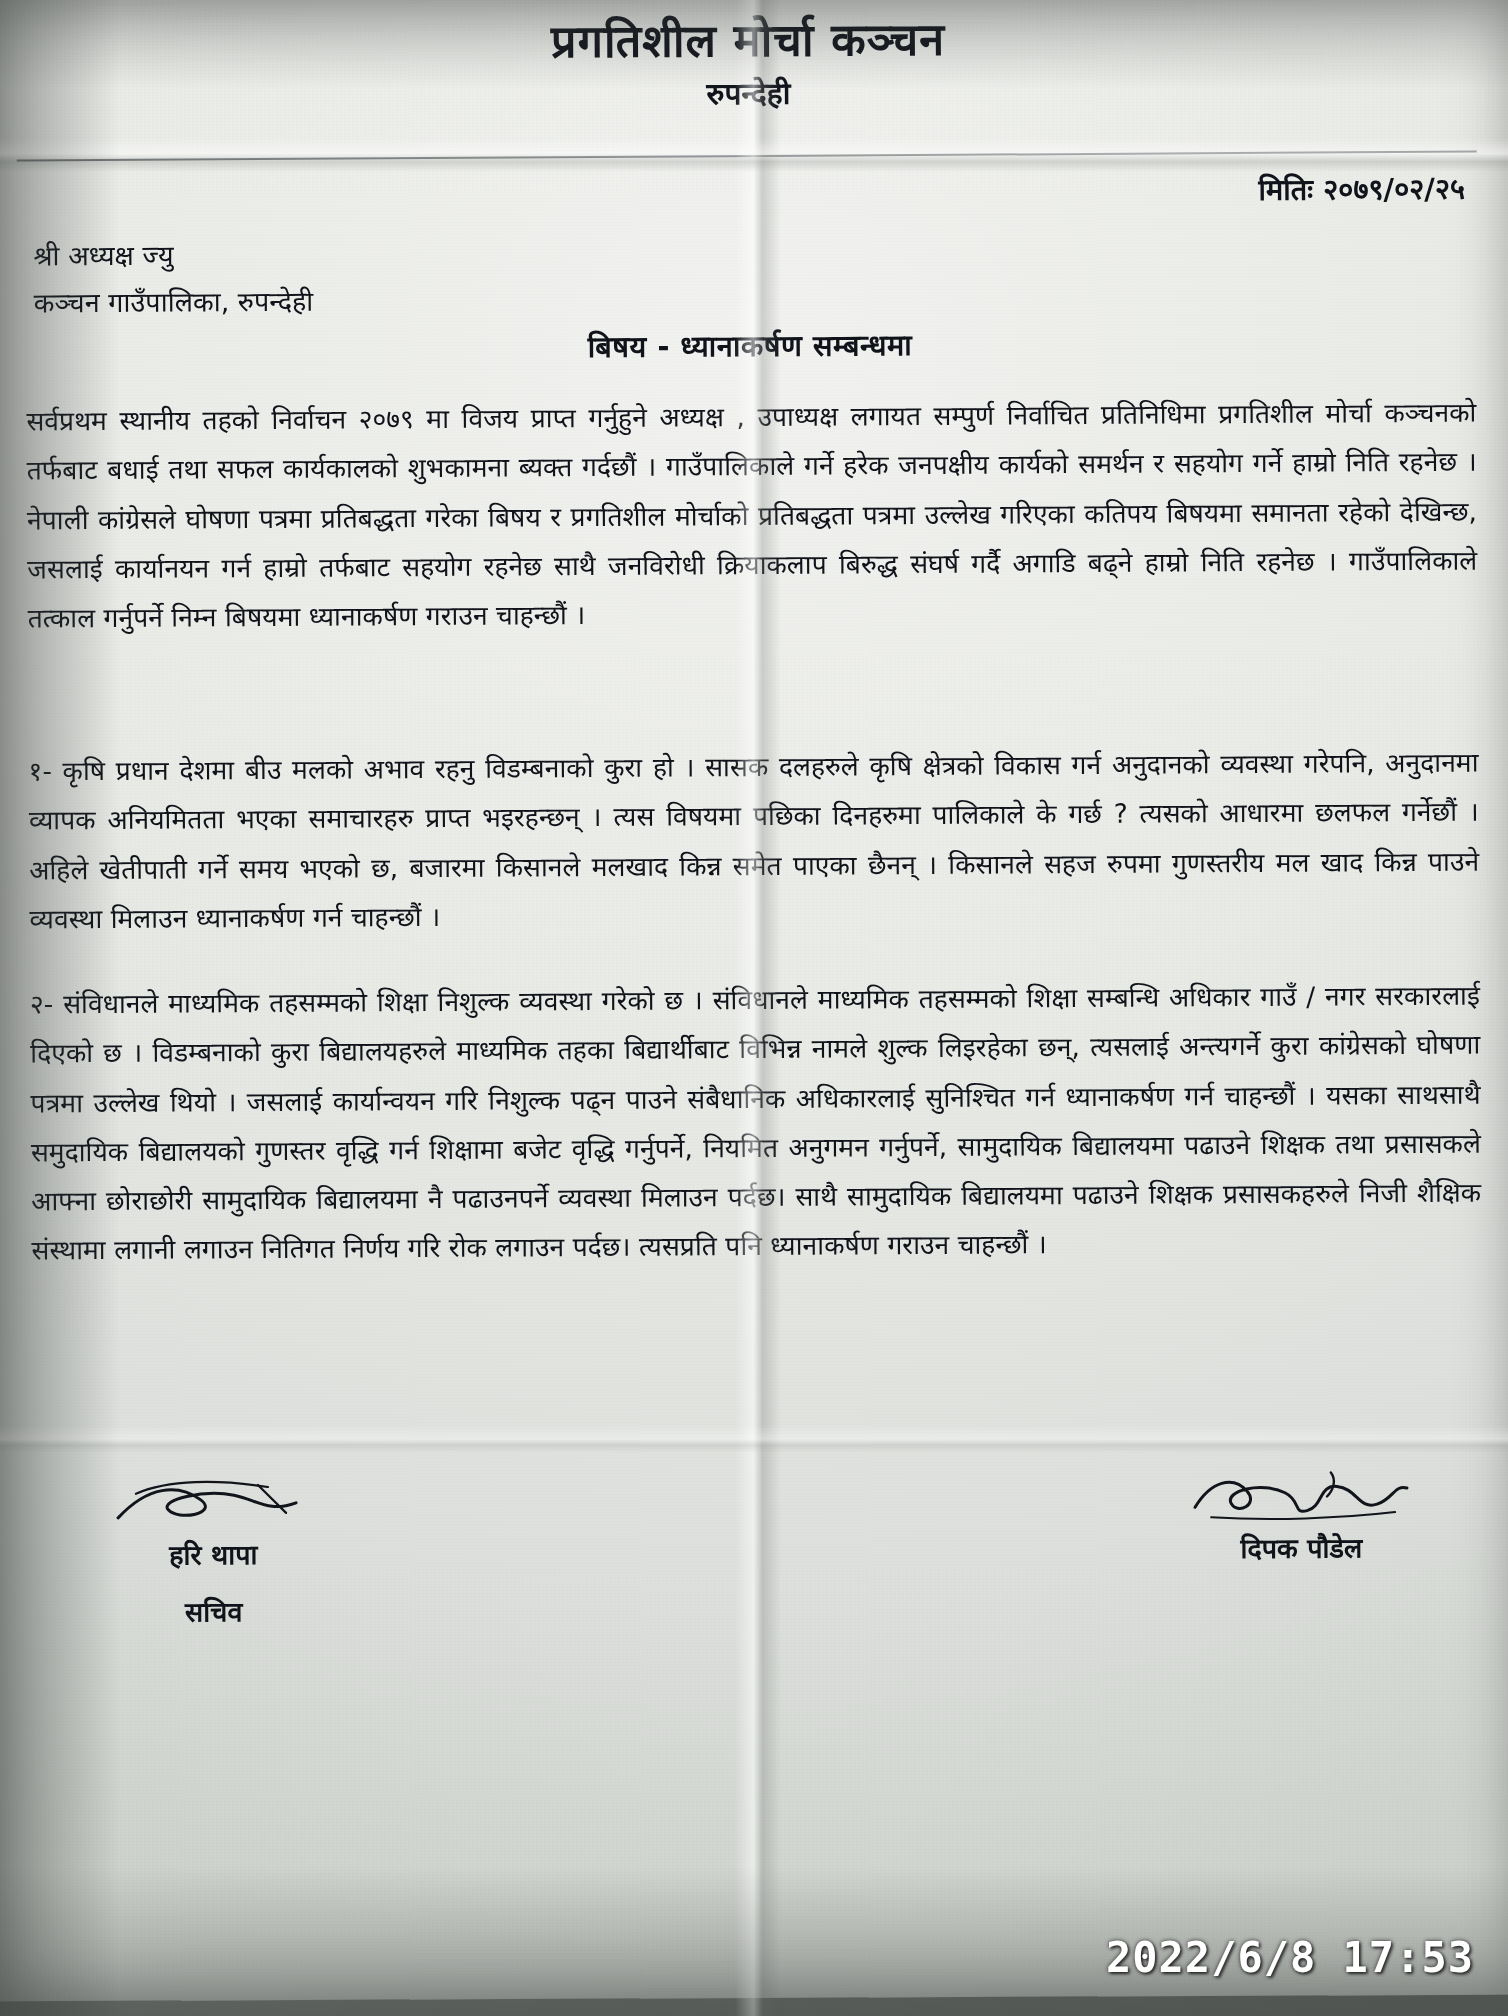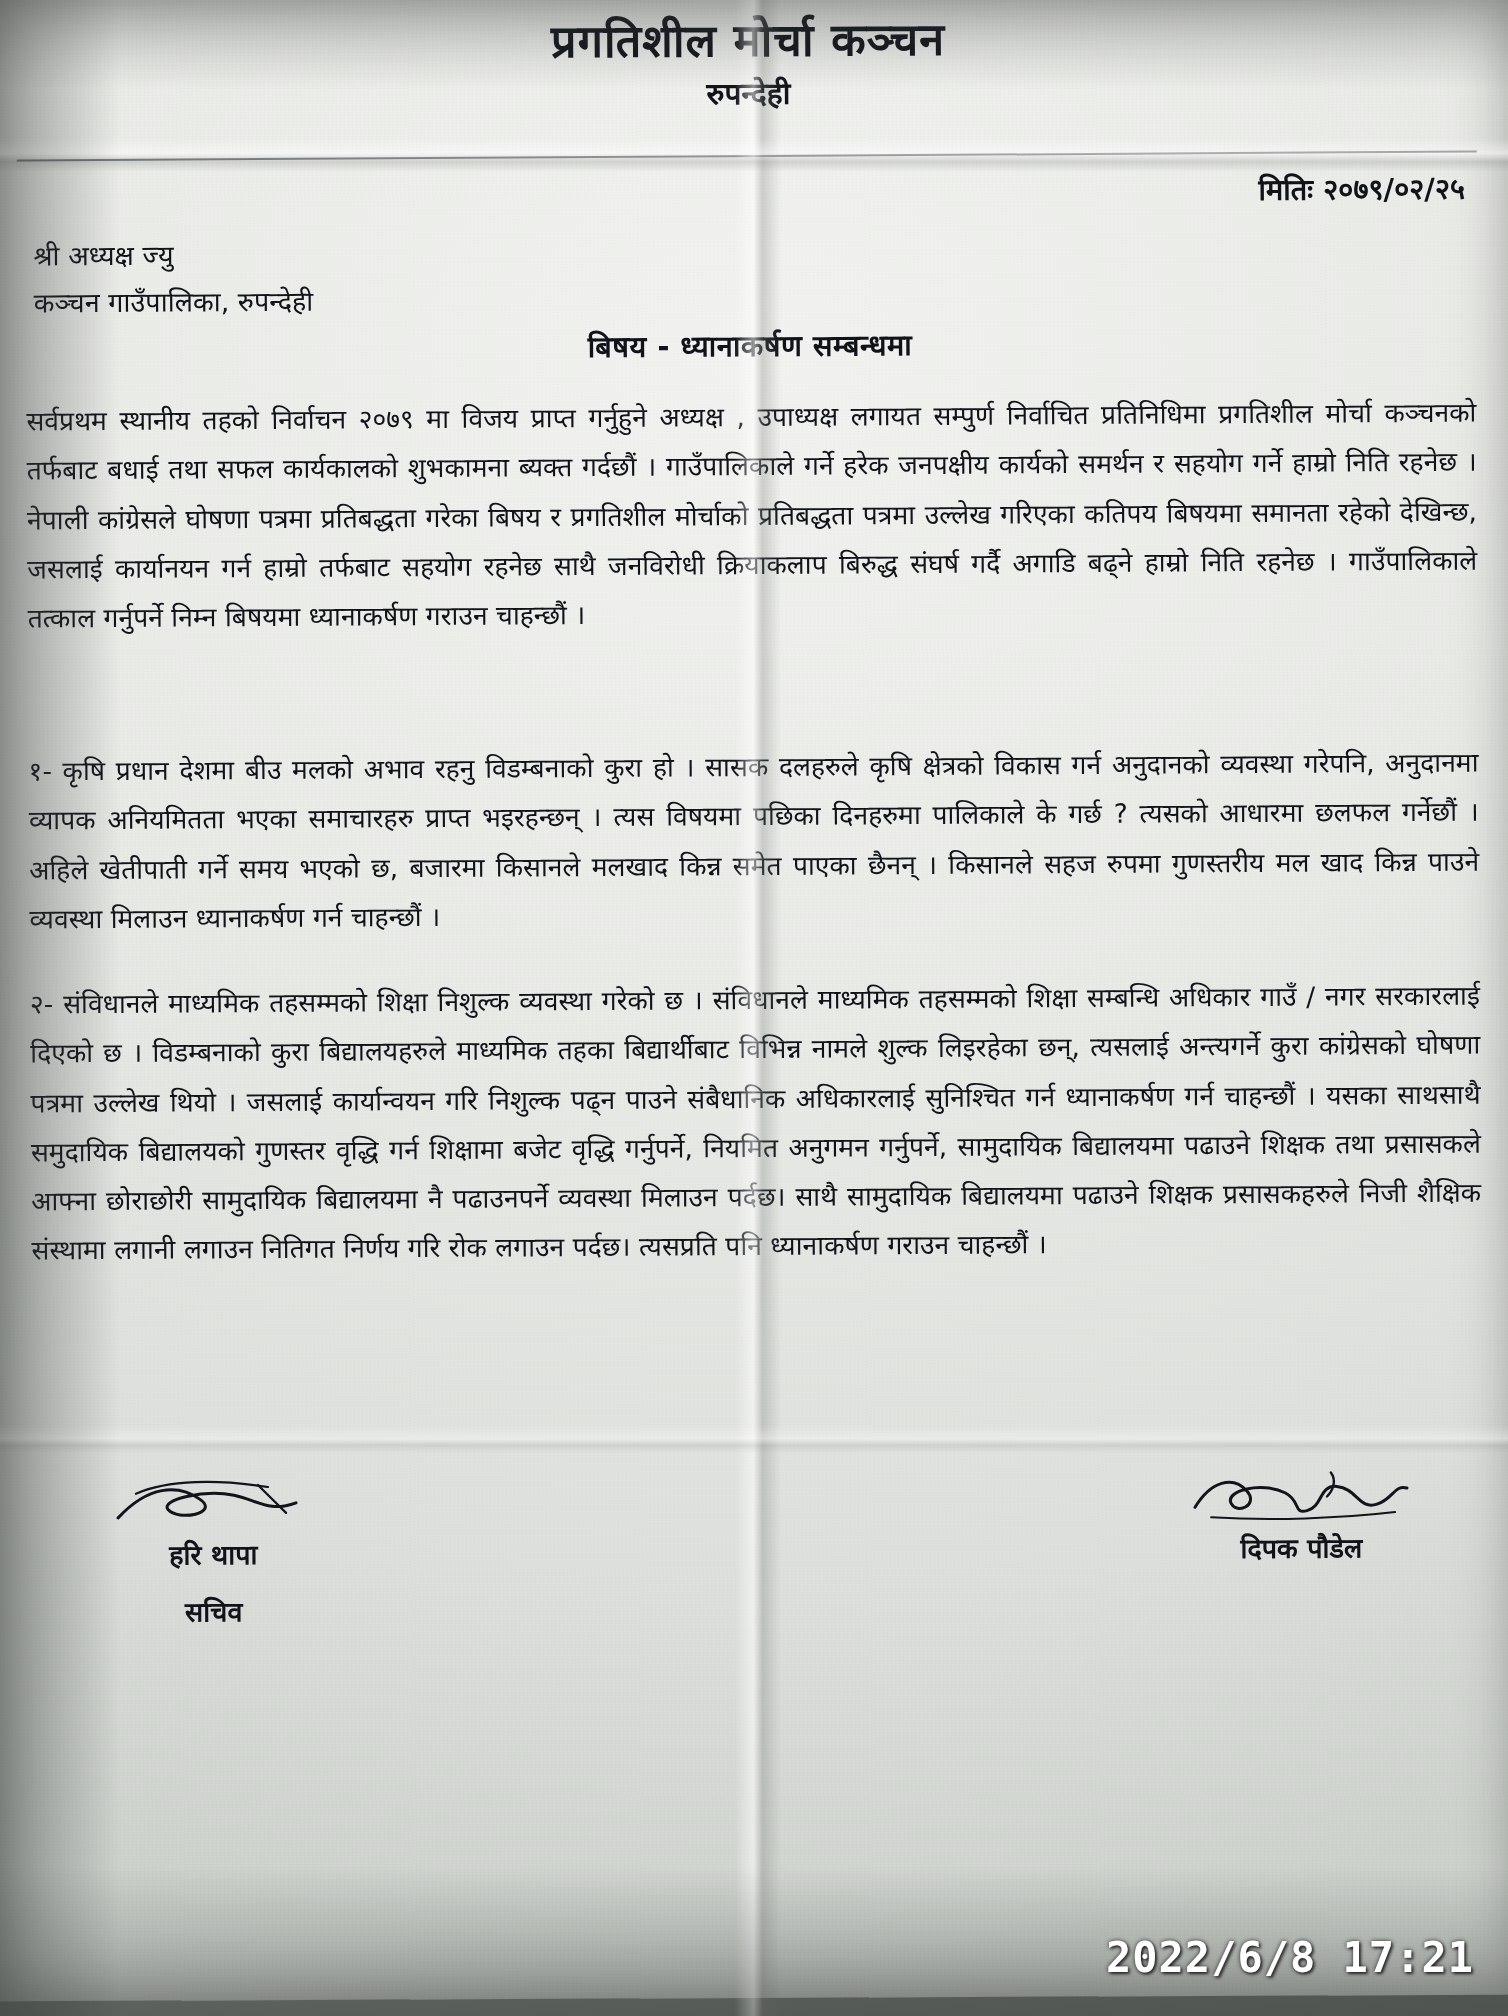--- a/index.html
+++ b/index.html
@@ -275,14 +275,14 @@
     </div>
   </div>
 
   <div class="fold-v"></div>
   <div class="fold-h"></div>
   <div class="fold-h2"></div>
   <div class="shade-left"></div>
   <div class="shade-top"></div>
   <div class="shade-bottom"></div>
 
-  <div class="timestamp">2022/6/8 17:21</div>
+  <div class="timestamp">2022/6/8 17:53</div>
 </div>
 
 </body></html>

